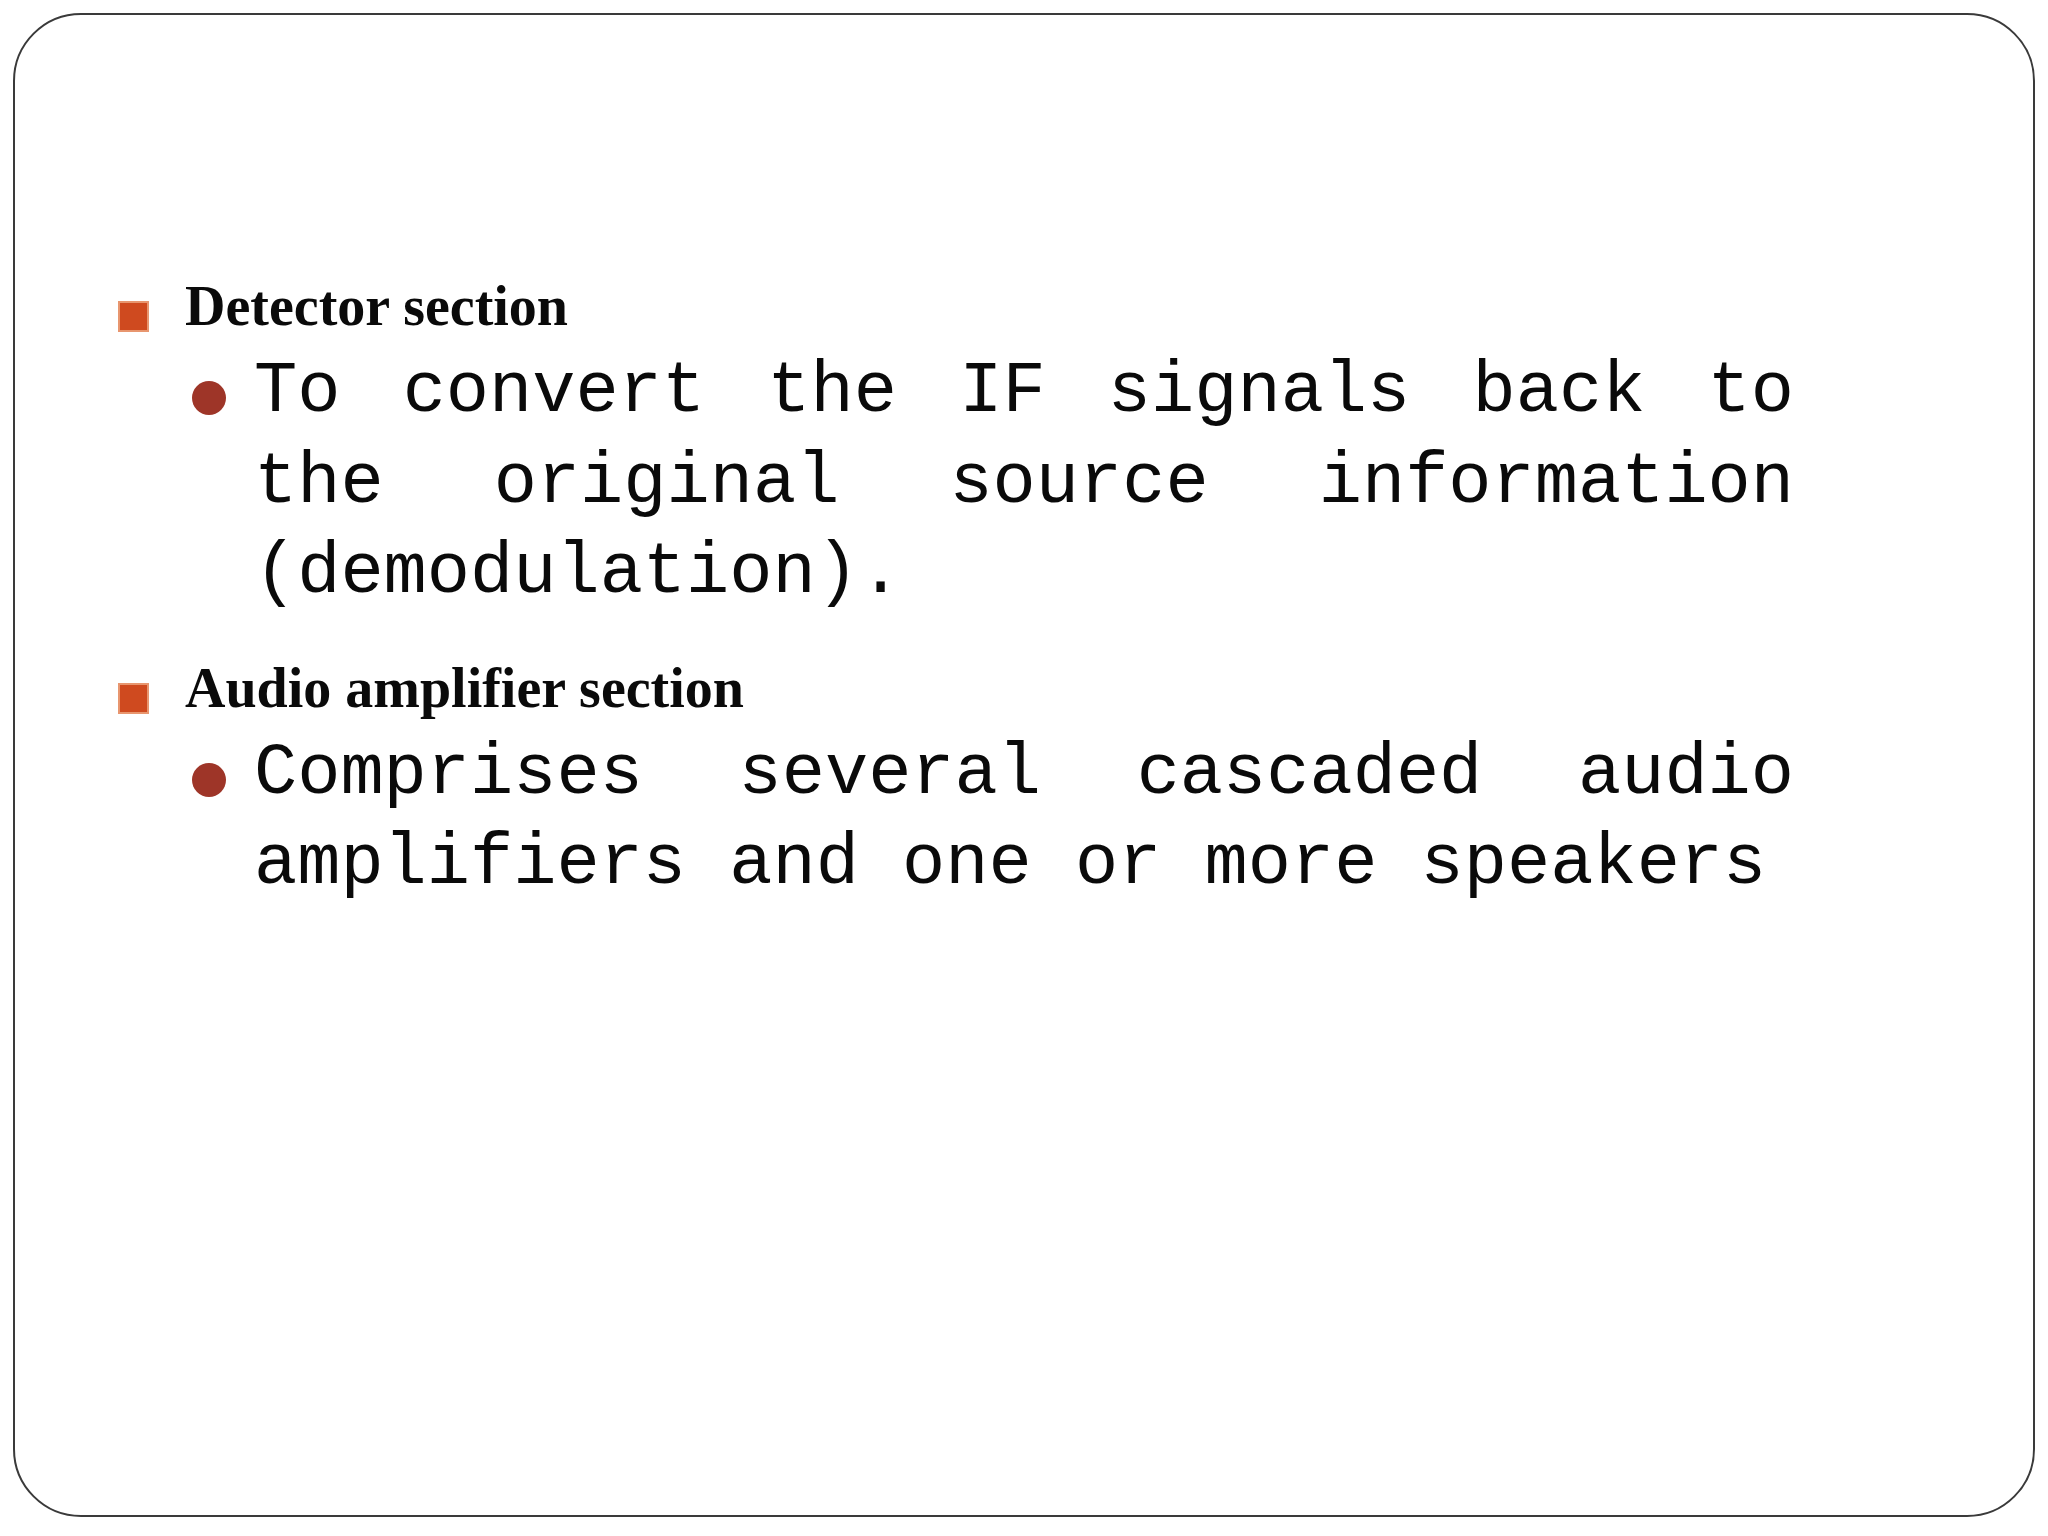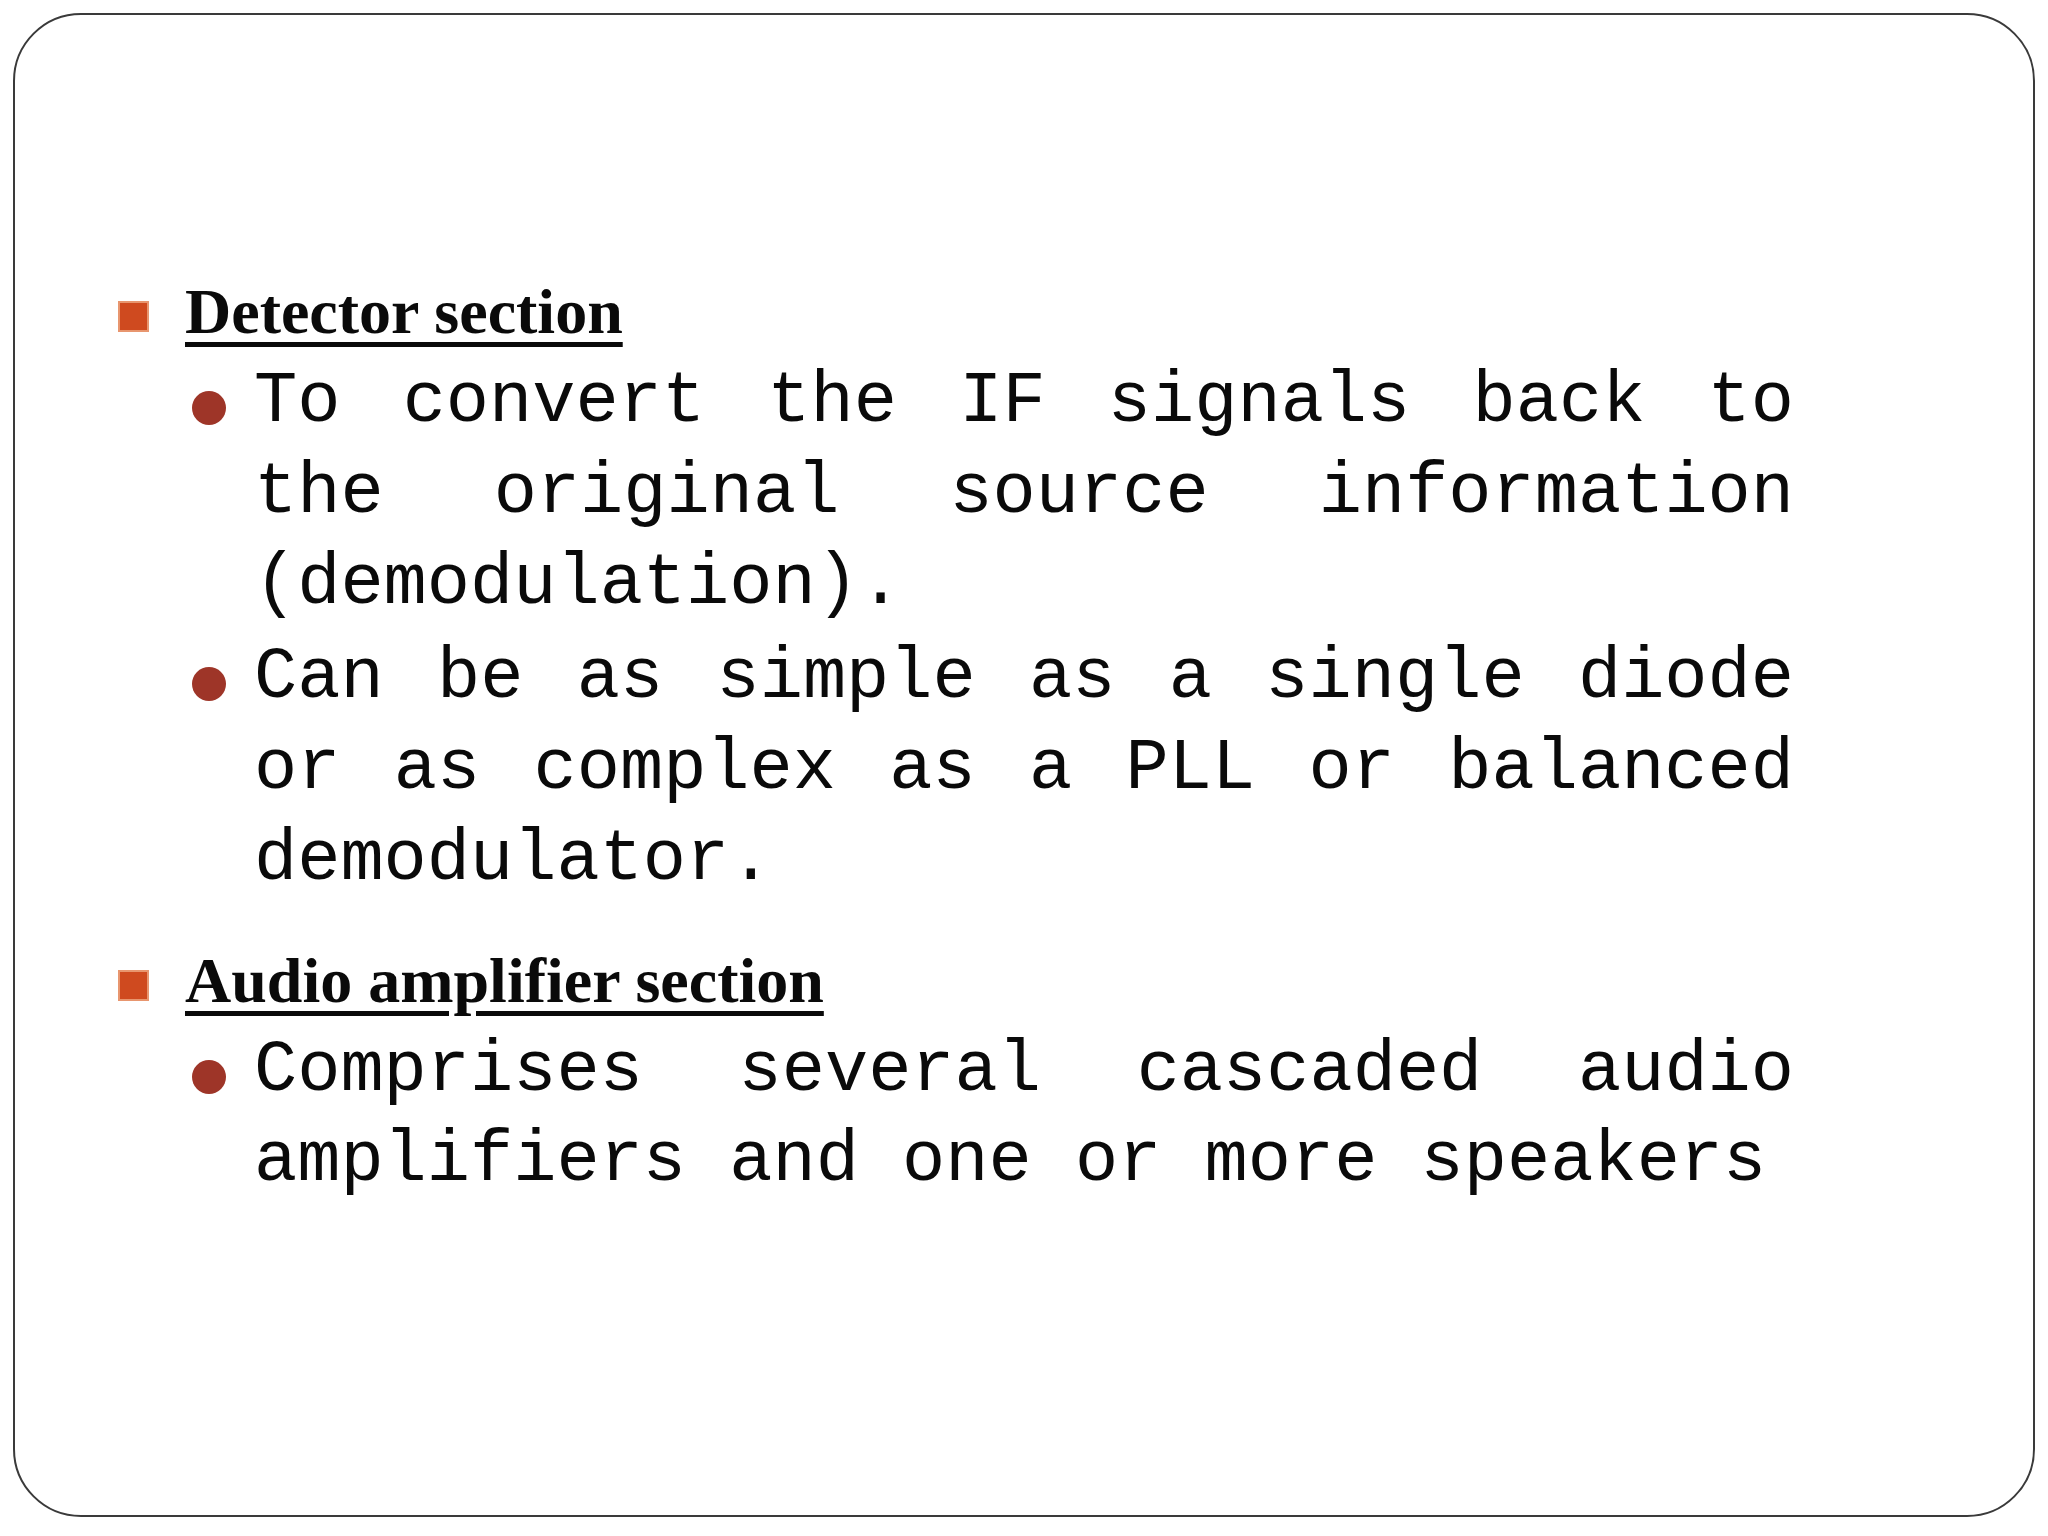--- a/index.html
+++ b/index.html
@@ -43,24 +43,23 @@
   .sq-bullet {
     flex: 0 0 auto;
     width: 27px;
     height: 27px;
     margin-top: 33px;
     margin-right: 38px;
     background: #cf4a1f;
     outline: 2px solid #e8966f;
   }
   .heading {
-    font-size: 64px;
+    font-size: 56px;
     line-height: 1.3;
     font-weight: bold;
-    text-decoration: underline;
     text-decoration-thickness: 5px;
     text-underline-offset: 9px;
     white-space: nowrap;
   }
   
   .row-l2 {
     display: flex;
     align-items: flex-start;
     margin-left: 72px;
     margin-top: 4px;
@@ -93,24 +92,20 @@
     <div class="row-l1">
       <span class="sq-bullet"></span>
       <span class="heading">Detector section</span>
     </div>
 
     <div class="row-l2">
       <span class="dot-bullet"></span>
       <span class="btext">To convert the IF signals back to the original source information (demodulation).</span>
     </div>
 
-    <div class="row-l2">
-      <span class="dot-bullet"></span>
-      <span class="btext">Can be as simple as a single diode or as complex as a PLL or balanced demodulator.</span>
-    </div>
 
     <div class="row-l1 second">
       <span class="sq-bullet"></span>
       <span class="heading">Audio amplifier section</span>
     </div>
 
     <div class="row-l2">
       <span class="dot-bullet"></span>
       <span class="btext">Comprises several cascaded audio amplifiers and one or more speakers</span>
     </div>

